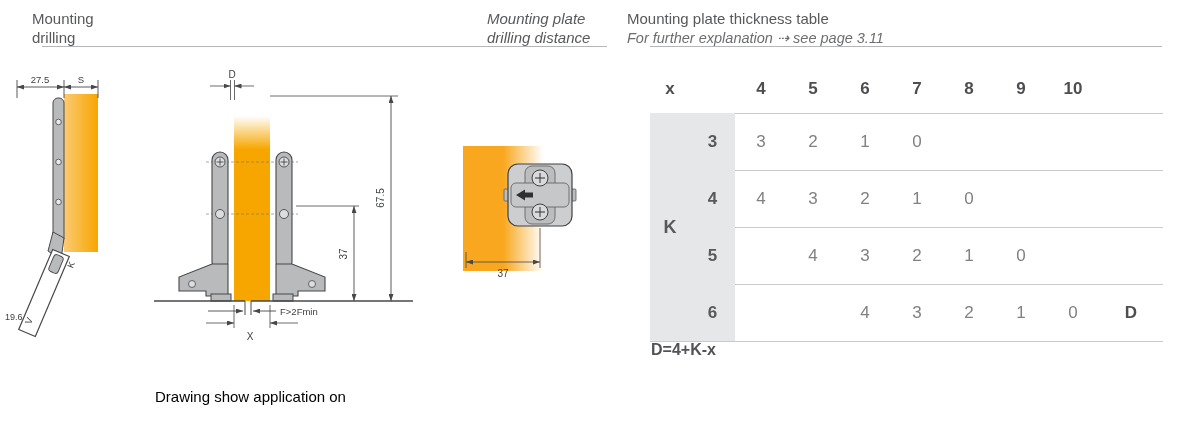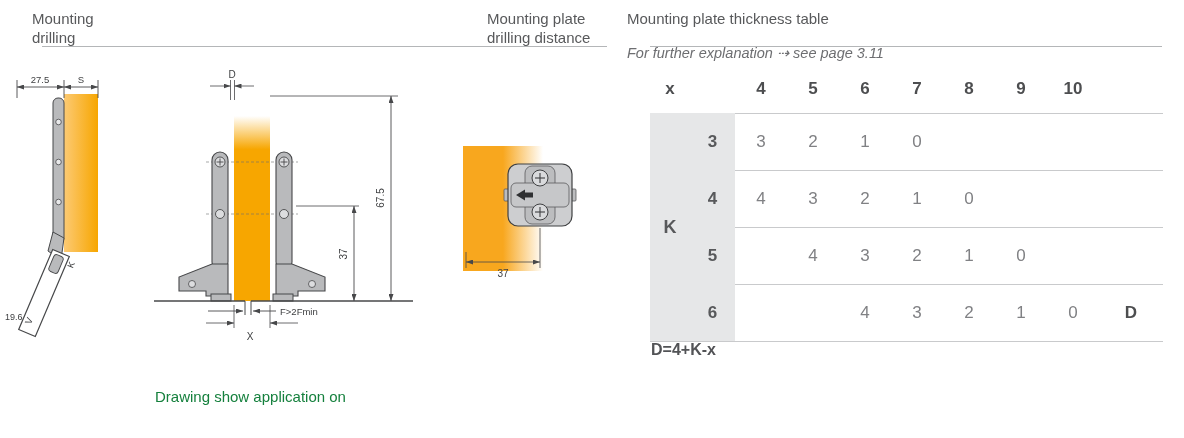--- a/index.html
+++ b/index.html
@@ -3,51 +3,51 @@
 <meta charset="utf-8">
 <style>
   html,body{margin:0;padding:0;}
   body{
     width:1184px;height:438px;position:relative;background:#ffffff;
     font-family:"Liberation Sans", sans-serif;color:#58595b;overflow:hidden;
   }
   .abs{position:absolute;}
   
   .hdr{position:absolute;top:9px;font-size:15px;line-height:19px;color:#58595b;}
-  .hdr .sub{font-style:italic;color:#6d6e71;font-size:14.5px;margin-top:16px;}
+  .hdr .sub{font-style:italic;color:#6d6e71;font-size:14.5px;margin-top:1px;}
   .rule{position:absolute;top:46px;height:1px;background:#b4b6b8;}
   
   .ttable{position:absolute;left:650px;top:65px;width:513px;height:322px;}
   .grayband{position:absolute;left:0;top:48px;width:85px;height:228px;background:#e6e7e8;z-index:0;}
   .klabel{position:absolute;left:0;top:48px;width:40px;height:228px;display:flex;align-items:center;justify-content:center;font-size:18px;font-weight:bold;color:#58595b;z-index:2;}
   .trow{position:relative;z-index:1;display:grid;grid-template-columns:40px 45px repeat(7,52px) 64px;align-items:center;}
   .thead{height:48px;}
   .tdata{height:57px;}
   .cell{text-align:center;font-size:17px;}
   .corner{font-weight:bold;color:#4d4e50;}
   .colh{font-weight:bold;color:#4d4e50;}
   .kval{font-weight:bold;color:#58595b;}
   .val{color:#808184;}
   .suf{font-weight:bold;color:#4d4e50;}
   .sep{position:absolute;height:1px;background:#c9cacc;z-index:2;}
   .formula{position:absolute;left:1px;top:276px;font-size:16px;font-weight:bold;color:#525356;}
   
-  .caption{position:absolute;left:155px;top:386px;font-size:15px;line-height:21px;color:#15803d;}
+  .caption{position:absolute;left:155px;top:386px;font-size:15px;line-height:21px;color:#000000;}
   
   svg text{font-family:"Liberation Sans", sans-serif;fill:#3f4042;}
 </style>
 </head>
 <body>
 
 <div class="hdr" style="left:32px;">
   <div>Mounting</div>
   <div>drilling</div>
 </div>
 
-<div class="hdr" style="left:487px;">
+<div class="hdr" style="left:487px;font-style:italic;">
   <div>Mounting plate</div>
   <div>drilling distance</div>
 </div>
 
 <div class="hdr" style="left:627px;">
   <div>Mounting plate thickness table</div>
   <div class="sub">For further explanation ⇢ see page 3.11</div>
 </div>
 
 <div class="rule" style="left:42px;width:565px;"></div>

